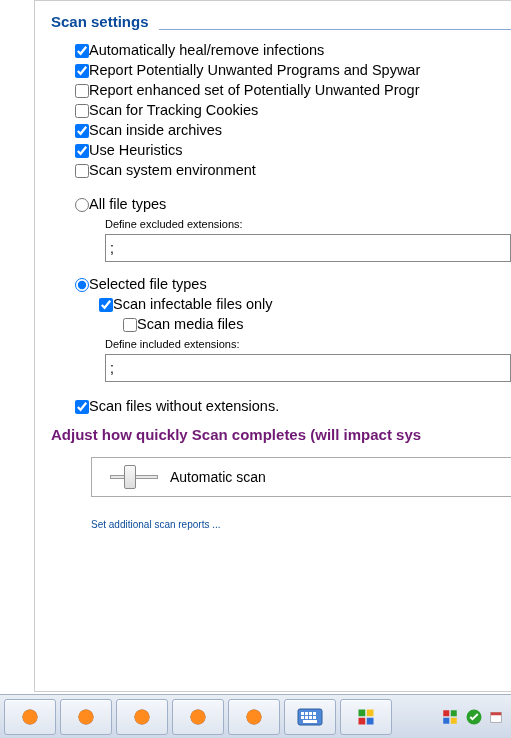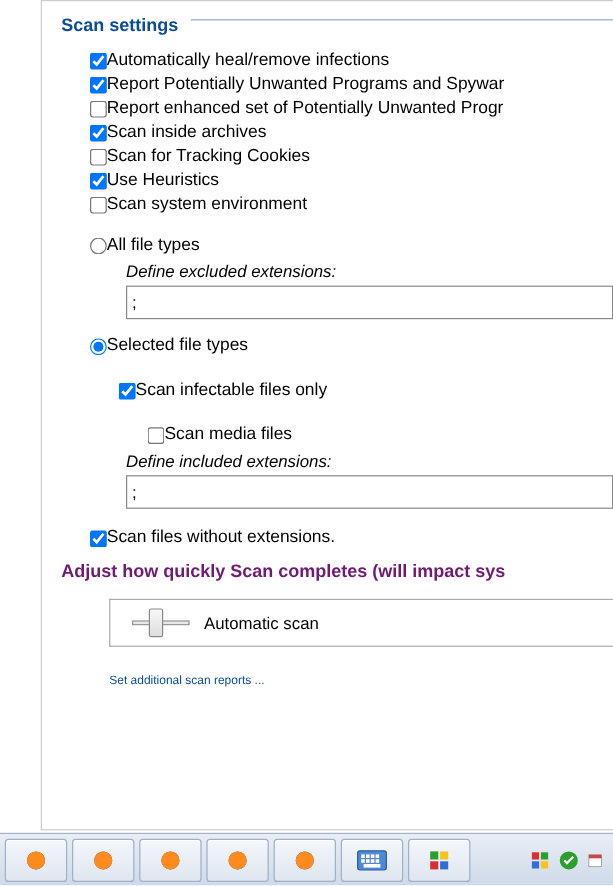--- a/index.html
+++ b/index.html
@@ -23,21 +23,21 @@
     background: #fff;
     padding: 8px 0 0 0;
     overflow: hidden;
   }
   .section-header {
     color: #0a4b9b;
     font-weight: bold;
     font-size: 15px;
     padding: 4px 0 4px 16px;
     display: flex;
-    align-items: flex-start;
+    align-items: flex-end;
   }
   .section-header .line {
     flex: 1;
     height: 1px;
     background: #8aa9d6;
     margin-left: 10px;
     margin-top: 3px;
   }
   .opts {
     padding: 6px 0 0 40px;
@@ -53,38 +53,36 @@
   input[type="checkbox"], input[type="radio"] {
     width: 14px;
     height: 14px;
     margin: 1px 0 0 0;
   }
   .subgroup {
     padding: 14px 0 0 40px;
   }
   .sub-label {
     padding: 4px 0 2px 30px;
-    font-size: 14px;
-    font-style: italic;
+    font-size: 11px;
   }
   .sub-input {
     margin: 2px 0 6px 30px;
     width: calc(100% - 30px);
   }
   .sub-input input[type="text"] {
     width: 100%;
     height: 28px;
     border: 1px solid #888;
     font-family: inherit;
     font-size: 14px;
     padding: 0 4px;
   }
   .nested {
     padding-left: 24px;
-    margin-top: 17px;
   }
   .adjust-header {
     color: #701a75;
     font-weight: bold;
     font-size: 15px;
     padding: 10px 0 8px 16px;
   }
   .slider-box {
     margin: 6px 0 0 56px;
     width: calc(100% - 56px);
@@ -180,26 +178,26 @@
     </div>
     <div class="row">
       <input type="checkbox" checked="" style="">
       <span>Report Potentially Unwanted Programs and Spywar</span>
     </div>
     <div class="row">
       <input type="checkbox" style="">
       <span>Report enhanced set of Potentially Unwanted Progr</span>
     </div>
     <div class="row">
-      <input type="checkbox" checked="" style="">
-      <span>Scan inside archives</span>
-    </div>
-    <div class="row">
       <input type="checkbox" style="">
       <span>Scan for Tracking Cookies</span>
+    </div>
+    <div class="row">
+      <input type="checkbox" checked="" style="">
+      <span>Scan inside archives</span>
     </div>
     <div class="row">
       <input type="checkbox" checked="" style="">
       <span>Use Heuristics</span>
     </div>
     <div class="row">
       <input type="checkbox" style="">
       <span>Scan system environment</span>
     </div>
   </div>

